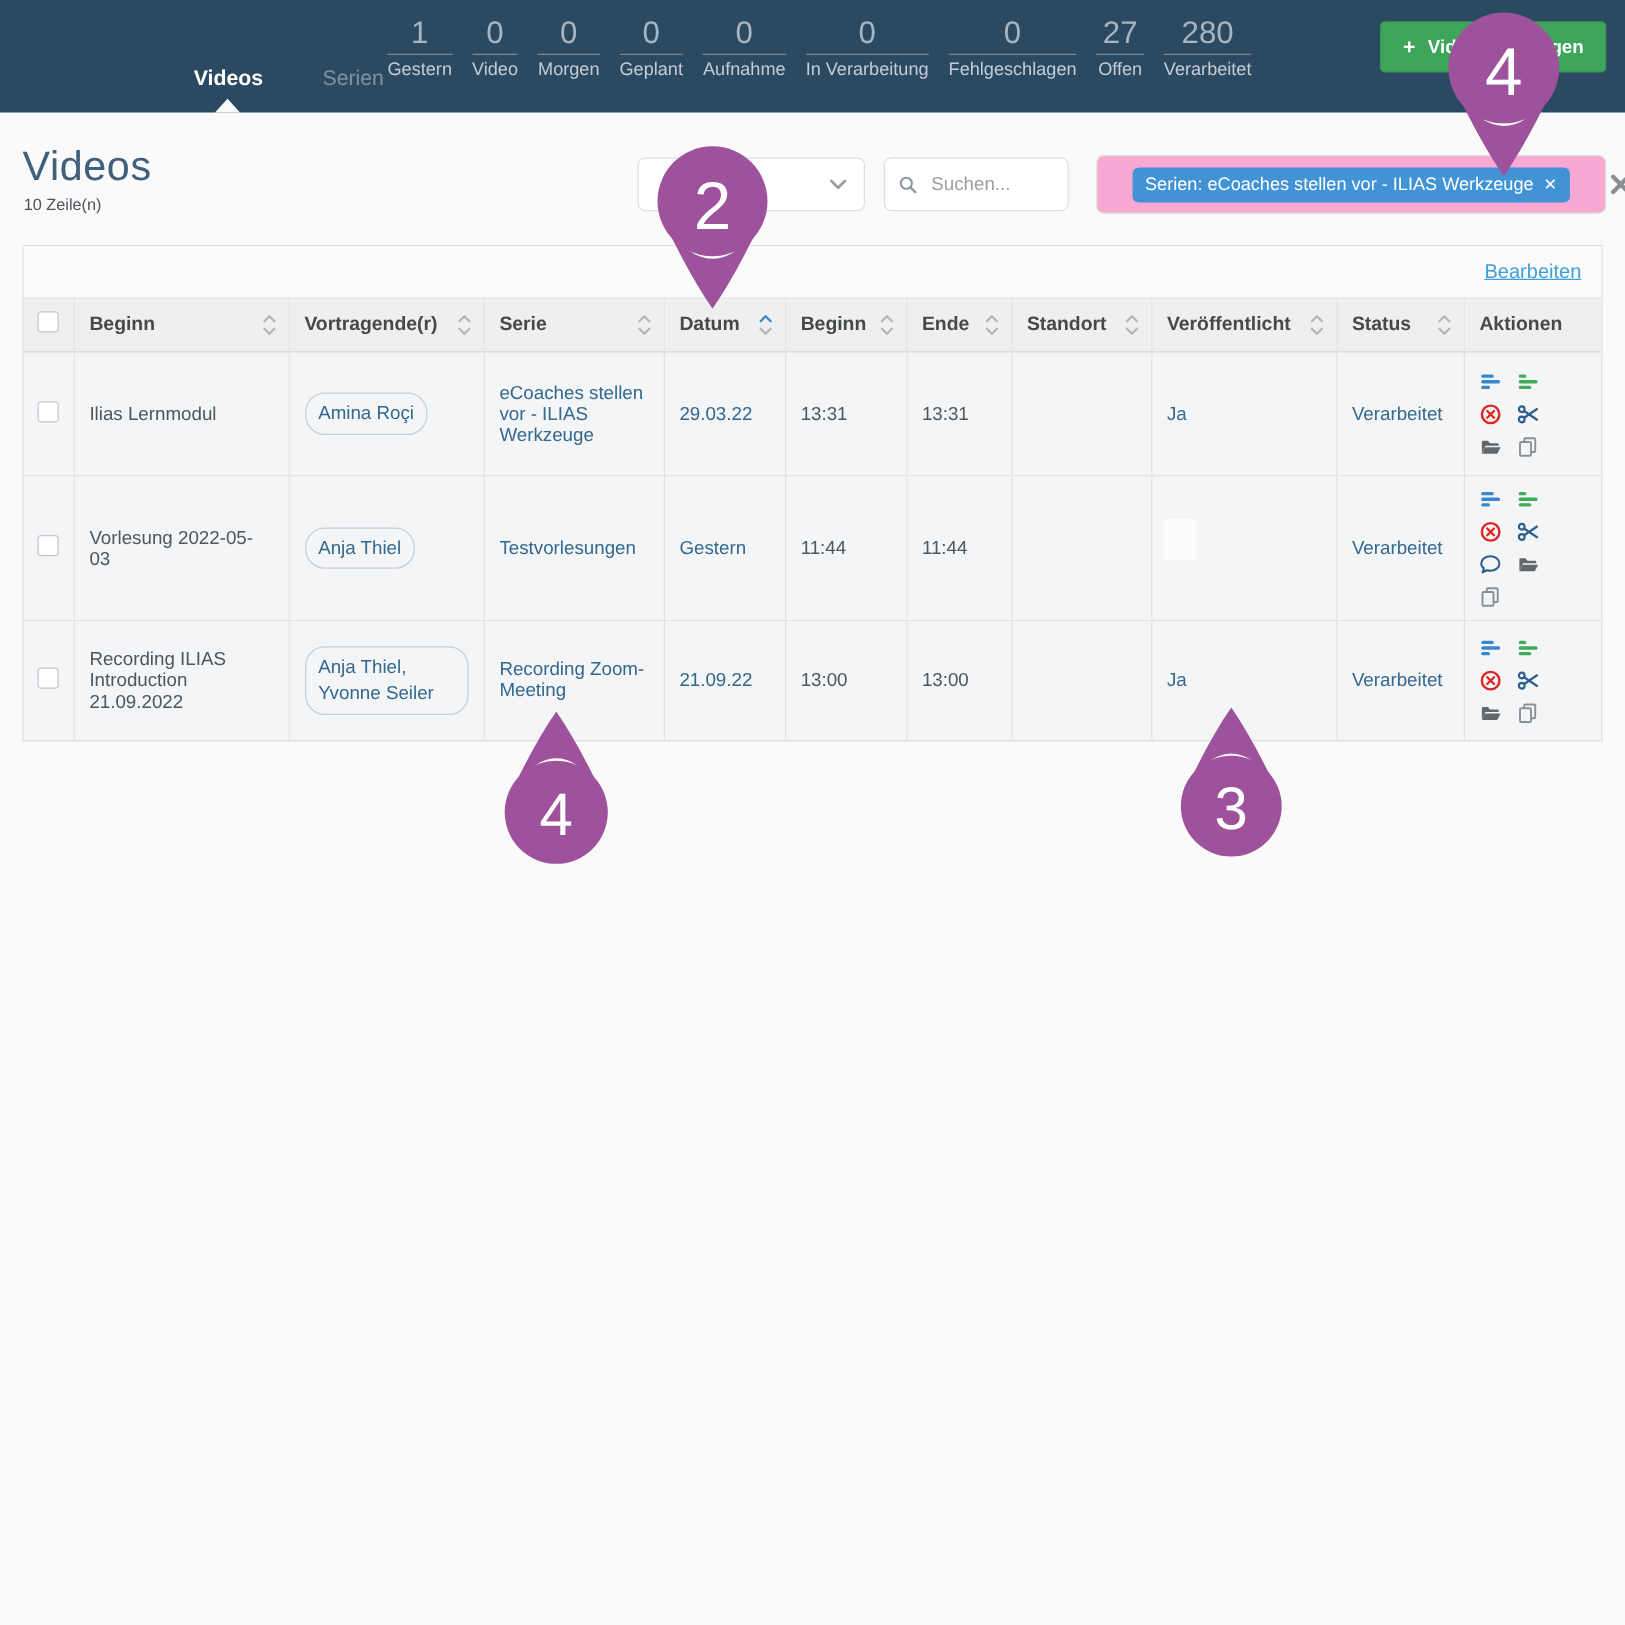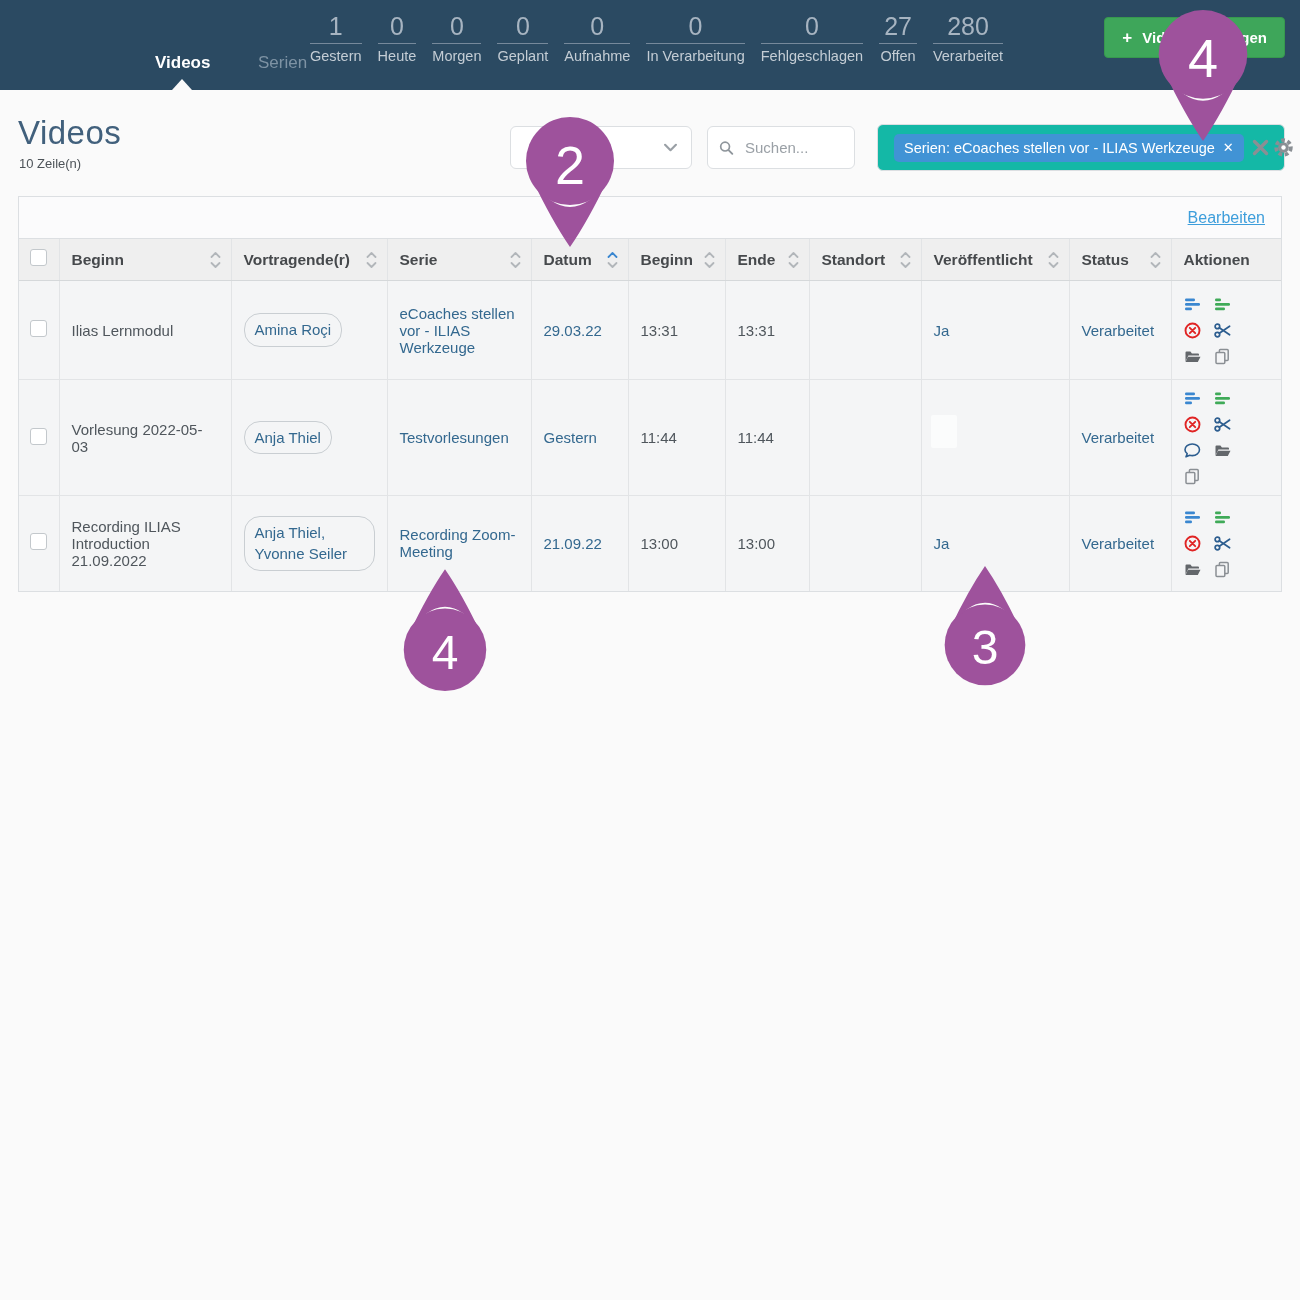--- a/index.html
+++ b/index.html
@@ -41,22 +41,22 @@
     background:#fff; border:1px solid #dcdfe2; border-radius:6px; display:flex;
     align-items:center; justify-content:flex-end; padding:0 14px; cursor:pointer; }
   .search-box { position:absolute; left:707px; top:36px; width:148px; height:43px;
     background:#fff; border:1px solid #dcdfe2; border-radius:6px; display:flex;
     align-items:center; padding:0 11px; gap:9px; }
   .search-box input { border:none; outline:none; width:100px; font-size:15px;
     color:#55595e; background:transparent; font-family:inherit; }
   .search-box input::placeholder { color:#9aa0a6; }
 
   .filter-bar { position:absolute; left:877px; top:34px; width:408px; height:47px;
-    background:#14b8a6; border:1px solid #dcdfe2; border-radius:6px; display:flex;
-    align-items:center; padding:0 12px; gap:4px; }
+    background:#f9a8d4; border:1px solid #dcdfe2; border-radius:6px; display:flex;
+    align-items:center; padding:0 12px; gap:16px; }
   .filter-chip { background:var(--chip-blue,#4193d5); color:#fff; font-size:14.5px;
     border-radius:5px; padding:6px 10px; display:flex; align-items:center; gap:8px;
     white-space:nowrap; cursor:pointer; }
   .filter-chip .chip-x { font-weight:bold; font-size:13px; cursor:pointer; }
   .filter-bar .gap { flex:1; }
   .icon-btn { display:flex; align-items:center; cursor:pointer; }
 
   
   .table-wrap { position:absolute; left:18px; top:106px; width:1264px;
     border:1px solid #dcdfe2; background:#f4f5f6; }
@@ -111,21 +111,21 @@
   <div class="tab serien">Serien</div>
   <div class="tab-notch"></div>
 
   <div class="stats">
     <div class="stat">
       <div class="stat-value">1</div>
       <div class="stat-label">Gestern</div>
     </div>
     <div class="stat">
       <div class="stat-value">0</div>
-      <div class="stat-label">Heute</div>
+      <div class="stat-label">Video</div>
     </div>
     <div class="stat">
       <div class="stat-value">0</div>
       <div class="stat-label">Morgen</div>
     </div>
     <div class="stat">
       <div class="stat-value">0</div>
       <div class="stat-label">Geplant</div>
     </div>
     <div class="stat">

